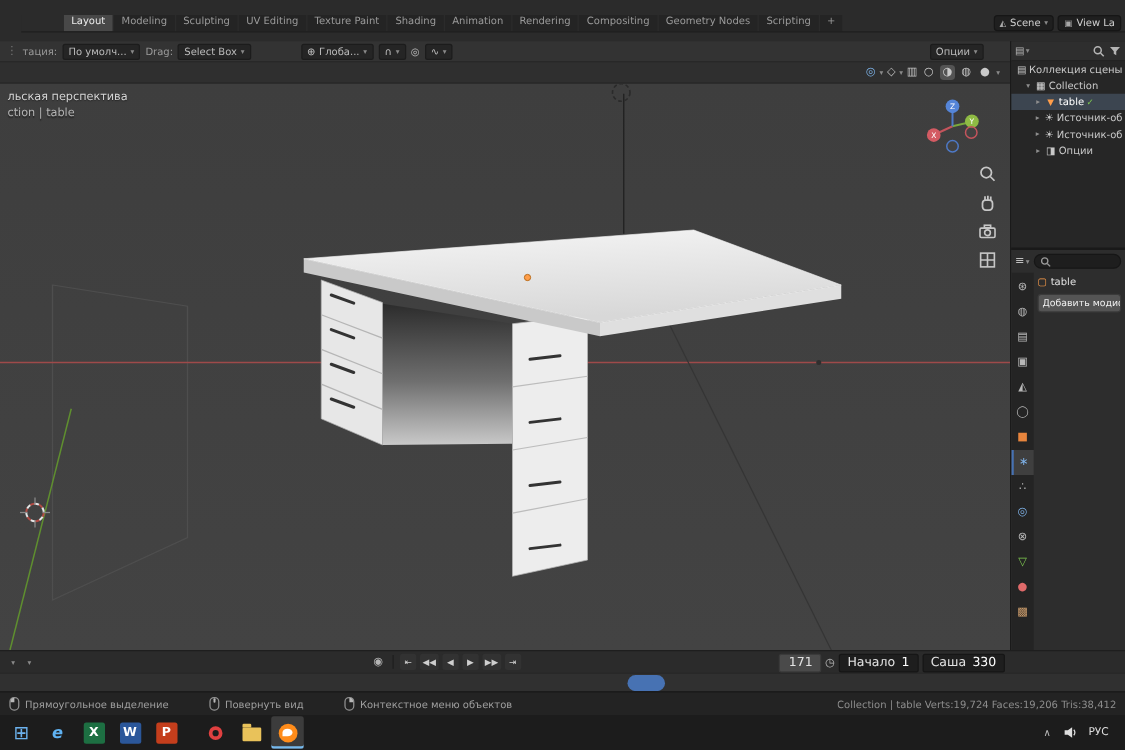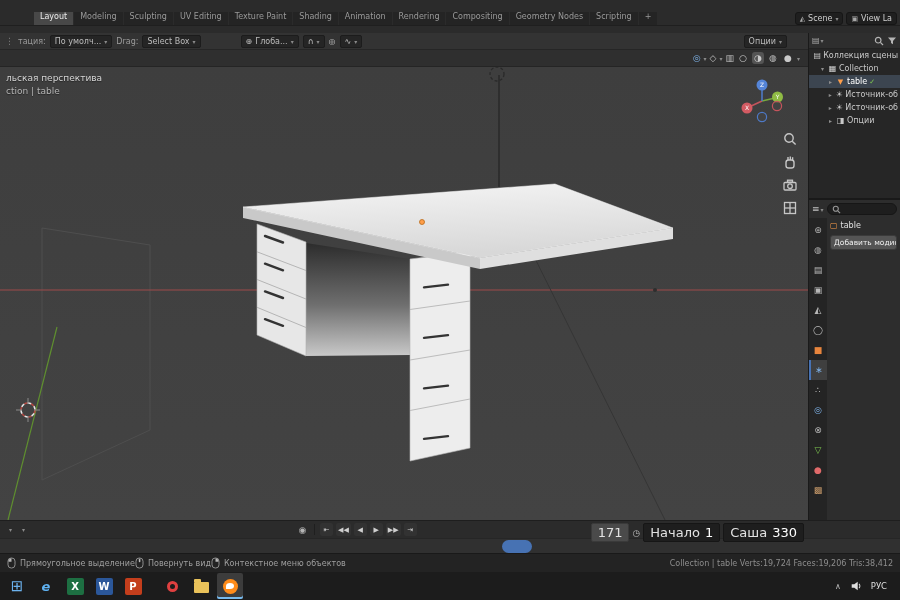--- a/index.html
+++ b/index.html
@@ -4,21 +4,21 @@
 <style>
   *{margin:0;padding:0;box-sizing:border-box;font-family:"DejaVu Sans","Liberation Sans",sans-serif;}
   html,body{width:900px;height:600px;}
   body{overflow:hidden;background:#111;}
   .screen{position:relative;width:900px;height:600px;background:#2b2b2b;overflow:hidden;color:#c5c5c5;}
 
   
   .titlebar{height:12px;background:#1668d3;color:#eaf1fc;font-size:8px;line-height:12px;padding:0 4px;white-space:nowrap;overflow:hidden;}
 
   
-  .topbar{position:absolute;top:12px;left:0;right:0;height:14px;background:#2b2b2b;display:flex;align-items:center;font-size:8px;border-bottom:1px solid #1f1f1f;}
+  .topbar{position:absolute;top:12px;left:17px;right:0;height:14px;background:#2b2b2b;display:flex;align-items:center;font-size:8px;border-bottom:1px solid #1f1f1f;}
   .tb-menus{display:flex;gap:1px;padding:0 3px;}
   .menu{padding:2px 4px;border-radius:2px;color:#c9c9c9;white-space:nowrap;}
   .tabs{display:flex;align-items:flex-end;height:100%;gap:1px;margin-left:2px;overflow:hidden;}
   .tab{padding:4px 6px 4px;background:#242424;border-radius:4px 4px 0 0;color:#9a9a9a;white-space:nowrap;}
   .tab.active{background:#484848;color:#ececec;}
   .topbar-right{margin-left:auto;display:flex;gap:3px;padding-right:3px;align-items:center;}
   .pill{display:flex;align-items:center;gap:3px;background:#1f1f1f;border:1px solid #161616;border-radius:3px;padding:1px 4px;color:#cfcfcf;white-space:nowrap;}
   .pill-icon{color:#a8a8a8;font-size:7px;}
   .caret{font-size:6px;color:#8a8a8a;}
 
@@ -82,30 +82,30 @@
 
   
   .timeline{position:absolute;top:520px;left:0;right:0;height:33px;background:#2b2b2b;border-top:1px solid #1e1e1e;}
   .tl-header{position:relative;height:17px;display:flex;align-items:center;font-size:8px;color:#c3c3c3;padding:0 5px;gap:3px;}
   .tl-menu:nth-of-type(-n+2)::after{content:" ▾";font-size:6px;color:#8a8a8a;}
   .transport{position:absolute;left:296px;top:2px;display:flex;gap:3px;align-items:center;}
   .tbtn{min-width:13px;height:13px;display:flex;align-items:center;justify-content:center;color:#cfcfcf;font-size:7px;border-radius:2px;background:#323232;padding:0 2px;}
   .tbtn.rec{background:none;color:#b5b5b5;font-size:9px;}
   .tsep{width:1px;height:11px;background:#1f1f1f;margin:0 2px;}
   .tl-fields{position:absolute;right:96px;top:2px;display:flex;gap:3px;align-items:center;}
-  .field{background:#1e1e1e;border:1px solid #161616;border-radius:2px;padding:1px 6px;color:#e2e2e2;font-size:13px;white-space:nowrap;display:flex;gap:5px;}
+  .field{background:#1e1e1e;border:1px solid #161616;border-radius:2px;padding:1px 6px;color:#e2e2e2;font-size:10px;white-space:nowrap;display:flex;gap:5px;}
   .frame-field{background:#4a4a4a;border-color:#3a3a3a;min-width:34px;justify-content:flex-end;}
   .clock{color:#b5b5b5;font-size:9px;}
   .fv{color:#fff;}
   .tl-ruler{height:15px;background:#303030;display:flex;align-items:center;padding-left:16px;border-top:1px solid #262626;overflow:hidden;}
   .tl-ruler .item{width:32.3px;text-align:center;font-size:7.5px;color:#8e8e8e;flex:none;}
   .tl-ruler .item.active{background:#4772b3;color:#fff;border-radius:8px;height:13px;line-height:13px;width:30px;margin:0 1.15px;font-weight:bold;}
 
   
-  .statusbar{position:absolute;top:553px;left:0;right:0;height:19px;background:#232323;display:flex;align-items:center;font-size:8px;color:#9f9f9f;padding:0 7px;gap:0;border-top:1px solid #191919;}
+  .statusbar{position:absolute;top:553px;left:0;right:0;height:19px;background:#232323;display:flex;align-items:center;font-size:8px;color:#9f9f9f;padding:0 7px;gap:32px;border-top:1px solid #191919;}
   .hint{display:flex;align-items:center;gap:4px;white-space:nowrap;}
   .sb-right{margin-left:auto;white-space:nowrap;color:#8d8d8d;overflow:hidden;}
 
   
   .taskbar{position:absolute;top:572px;left:0;right:0;height:28px;background:#1c1c1c;display:flex;align-items:center;padding:0 4px;gap:3px;}
   .app{width:26px;height:26px;display:flex;align-items:center;justify-content:center;border-radius:2px;flex:none;}
   .app.active{background:#3c3c3c;box-shadow:inset 0 -2px 0 #76b9ed;}
   .app .glyph{display:flex;align-items:center;justify-content:center;font-size:10px;font-weight:bold;width:17px;height:17px;border-radius:2px;color:#ddd;}
   .app[data-icon="start"] .glyph{font-size:15px;font-weight:normal;}
   .app[data-icon="letter"] .glyph{font-style:italic;font-size:13px;}

